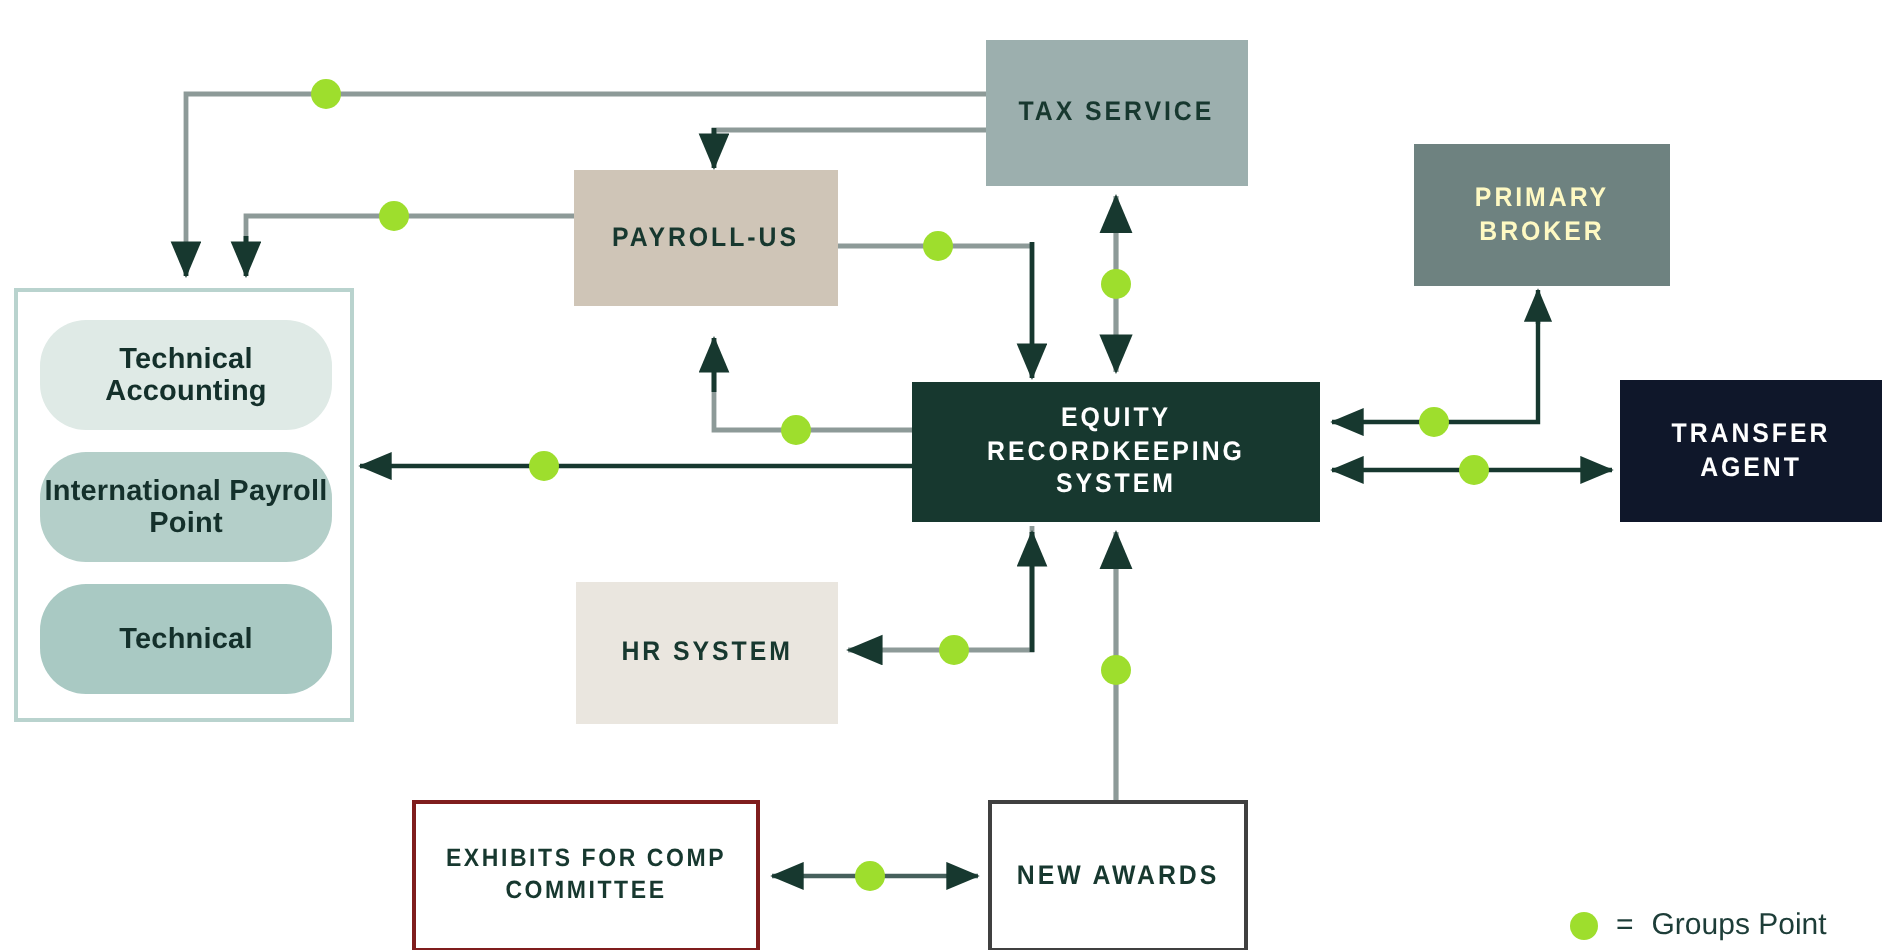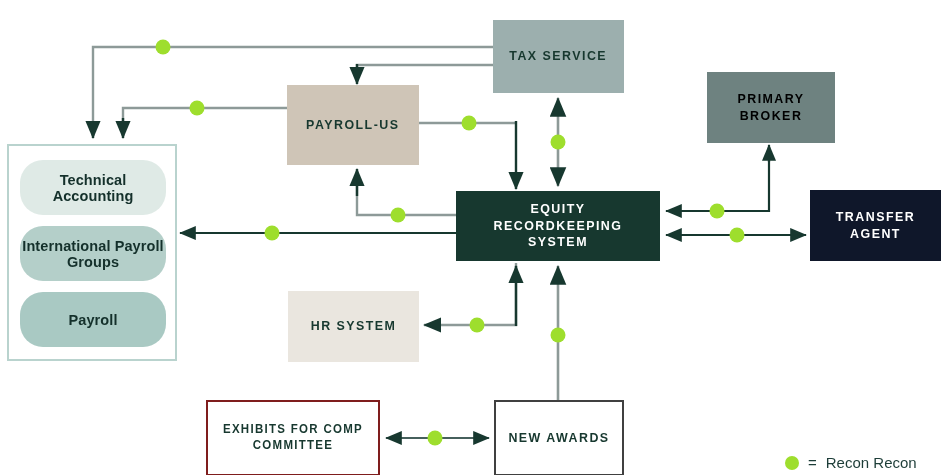--- a/index.html
+++ b/index.html
@@ -24,22 +24,22 @@
   .soft span{
     font-family:"Liberation Sans",sans-serif;
     font-weight:700;
     font-size:14.5px;
     letter-spacing:.1px;
     color:#14302b;
   }
 
   
   #tax-service     {left:493px;top:6px;  width:131px;height:73px; background:#9cafae;color:#17382f;}
-  #payroll-us      {left:287px;top:71px; width:132px;height:80px; background:#cfc5b7;color:#17382f;}
-  #primary-broker  {left:707px;top:58px; width:128px;height:71px; background:#6e8280;color:#000000;}
+  #payroll-us      {left:287px;top:71px; width:132px;height:68px; background:#cfc5b7;color:#17382f;}
+  #primary-broker  {left:707px;top:58px; width:128px;height:71px; background:#6e8280;color:#fef9c3;}
   #transfer-agent  {left:810px;top:176px;width:131px;height:71px; background:#0f172a;color:#ffffff;}
   #ers             {left:456px;top:177px;width:204px;height:70px; background:#17382f;color:#ffffff;}
   #hr-system       {left:288px;top:277px;width:131px;height:71px; background:#eae6df;color:#17382f;}
   #new-awards      {left:494px;top:386px;width:130px;height:76px; background:#ffffff;color:#17382f;border:2px solid #404040;}
   #exhibits        {left:206px;top:386px;width:174px;height:76px; background:#ffffff;color:#17382f;border:2px solid #7f1d1d;}
 
   
   #left-panel{position:absolute;left:7px;top:130px;width:170px;height:217px;background:#ffffff;border:2px solid #b9d3ce;box-sizing:border-box;}
   .panel-item{position:absolute;left:11px;width:146px;display:flex;align-items:center;justify-content:center;text-align:center;border-radius:23px;}
   #panel-tech   {top:14px; height:55px;background:#dfeae6;}
@@ -171,26 +171,26 @@
 
   <div class="node cap small" id="exhibits">
     <span>EXHIBITS FOR COMP COMMITTEE</span>
   </div>
 
   <div id="left-panel">
     <div class="panel-item soft" id="panel-tech">
       <span>Technical Accounting</span>
     </div>
     <div class="panel-item soft" id="panel-intl">
-      <span>International Payroll Groups</span>
+      <span>International Payroll Point</span>
     </div>
     <div class="panel-item soft" id="panel-treas">
-      <span>Payroll</span>
+      <span>Technical</span>
     </div>
   </div>
 
   <div id="legend">
     <span class="dot"></span>
     <span class="eq">=</span>
-    <span class="lbl">Recon Recon</span>
+    <span class="lbl">Groups Point</span>
   </div>
 
 </div>
 
 </body></html>

